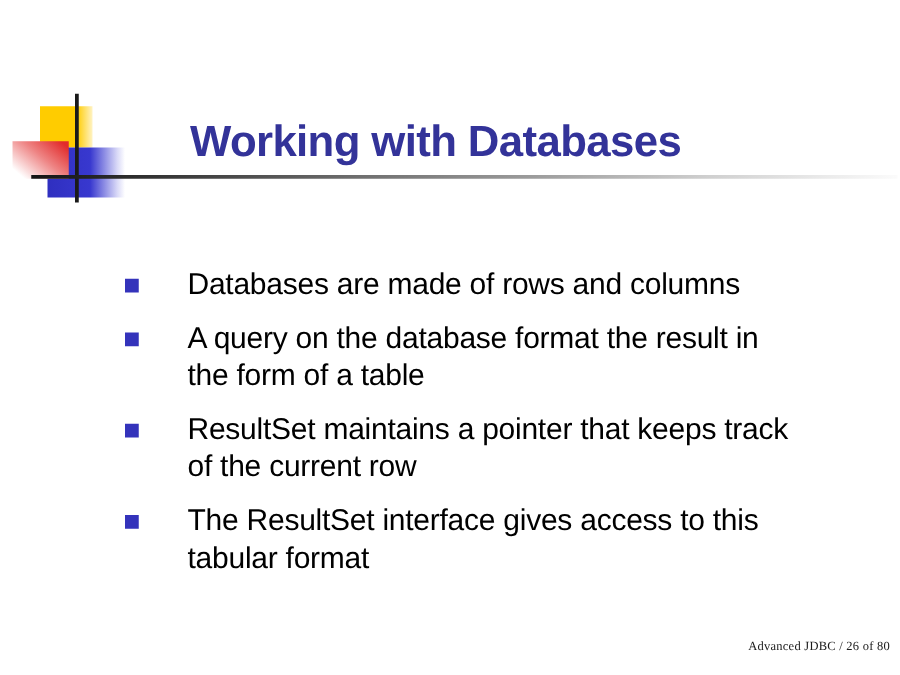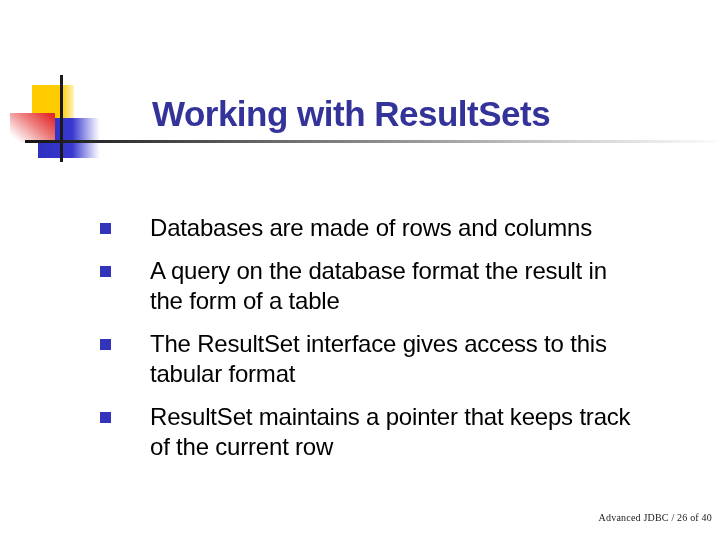--- a/index.html
+++ b/index.html
@@ -98,39 +98,39 @@
 <div class="slide">
 
   <div>
     <div class="sq sq-yellow"></div>
     <div class="sq sq-blue"></div>
     <div class="sq sq-red"></div>
     <div class="vline"></div>
     <div class="hline"></div>
   </div>
 
-  <h1 class="title">Working with ResultSets</h1>
+  <h1 class="title">Working with Databases</h1>
 
   <ul class="bullets">
     <li>
       <span class="bullet-sq"></span>
       <span class="btext">Databases are made of rows and columns</span>
     </li>
     <li>
       <span class="bullet-sq"></span>
       <span class="btext">A query on the database format the result in
 the form of a table</span>
     </li>
     <li>
       <span class="bullet-sq"></span>
+      <span class="btext">ResultSet maintains a pointer that keeps track
+of the current row</span>
+    </li>
+    <li>
+      <span class="bullet-sq"></span>
       <span class="btext">The ResultSet interface gives access to this
 tabular format</span>
     </li>
-    <li>
-      <span class="bullet-sq"></span>
-      <span class="btext">ResultSet maintains a pointer that keeps track
-of the current row</span>
-    </li>
   </ul>
 
-  <div class="footer">Advanced JDBC / 26 of 40</div>
+  <div class="footer">Advanced JDBC / 26 of 80</div>
 
 </div>
 
 </body></html>

